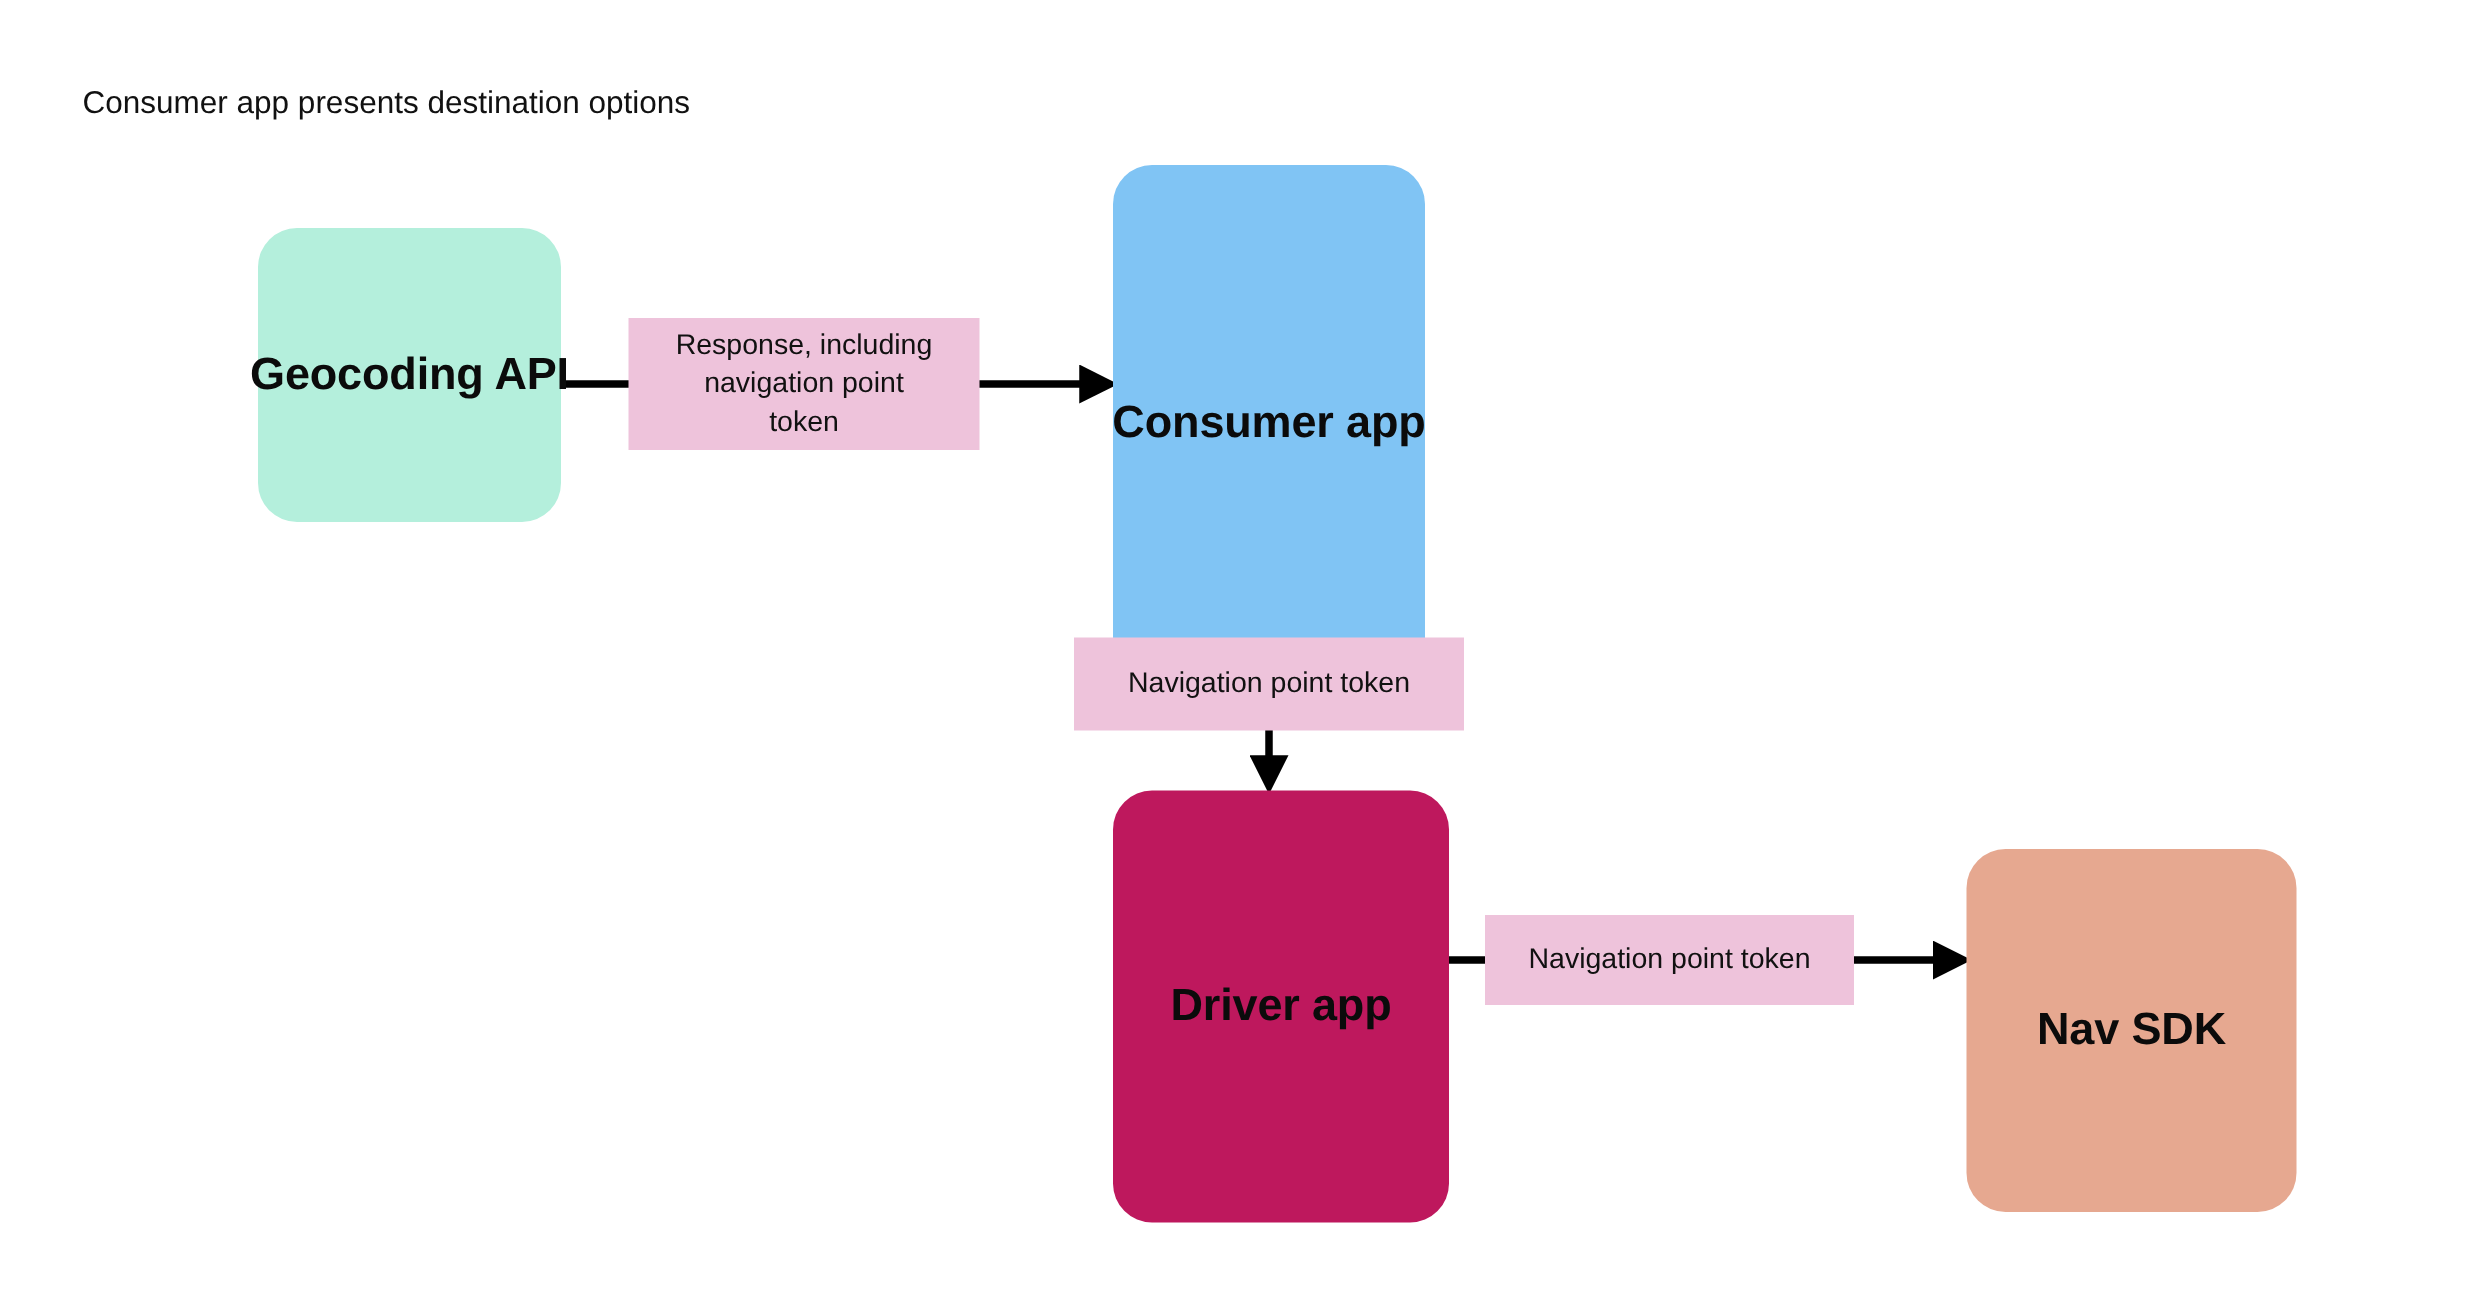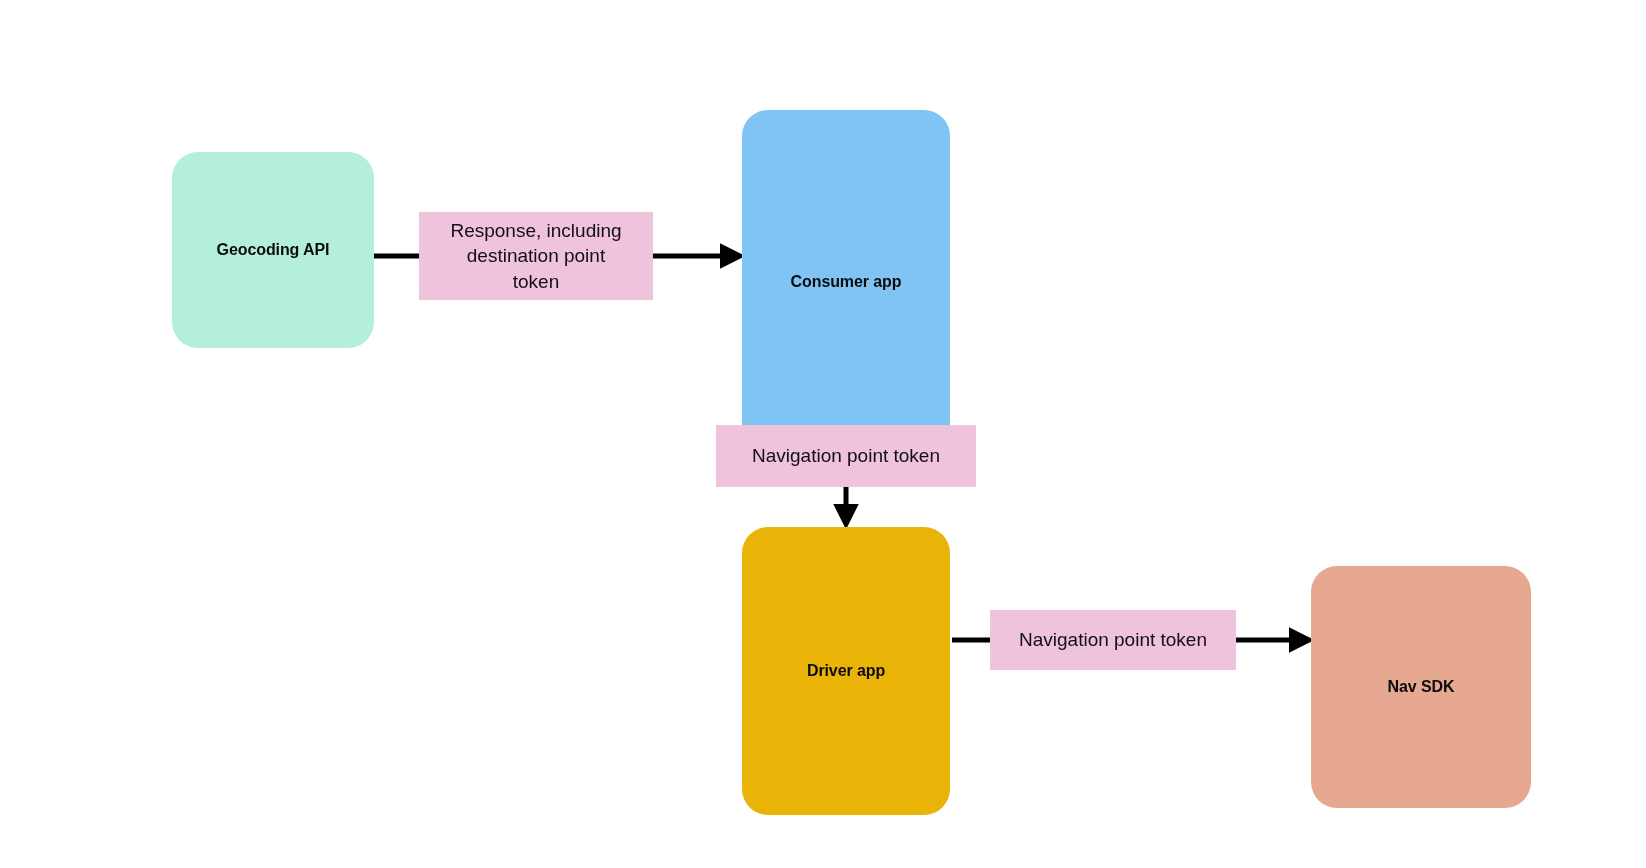--- a/index.html
+++ b/index.html
@@ -33,42 +33,42 @@
   
   .node {
     position: absolute;
     border-radius: 26px;
     display: flex;
     align-items: center;
     justify-content: center;
     z-index: 2;
   }
   .node-label {
-    font-size: 16px;
+    font-size: 30px;
     font-weight: 700;
     color: #0b0b0b;
     letter-spacing: -0.1px;
     text-align: center;
     white-space: nowrap;
   }
 
   #node-geocoding-api {
     left: 172px; top: 152px;
     width: 202px; height: 196px;
     background: #b4efdc;
   }
   #node-consumer-app {
     left: 742px; top: 110px;
     width: 208px; height: 344px;
     background: #80c4f4;
   }
   #node-driver-app {
     left: 742px; top: 527px;
-    width: 208px; height: 288px;
-    background: #eab308;
+    width: 224px; height: 288px;
+    background: #be185d;
   }
   #node-nav-sdk {
     left: 1311px; top: 566px;
     width: 220px; height: 242px;
     background: #e6a890;
   }
 
   
   .edge-label {
     position: absolute;
@@ -106,20 +106,21 @@
     width: 1646px; height: 868px;
     z-index: 1;
     pointer-events: none;
   }
 </style>
 </head>
 <body>
 
 <div id="canvas">
 
+  <div id="heading-0" class="col-heading">Consumer app presents destination options</div>
 
   <svg id="connectors" viewBox="0 0 1646 868" xmlns="http://www.w3.org/2000/svg">
     <defs>
       <marker id="arrowhead" markerWidth="5.2" markerHeight="5.2" refX="3.1" refY="2.6" orient="auto" markerUnits="strokeWidth">
         <path d="M0,0 L5.2,2.6 L0,5.2 z" fill="#000000"></path>
       </marker>
     </defs>
 
     <line x1="374" y1="256" x2="735" y2="256" stroke="#000000" stroke-width="5" marker-end="url(#arrowhead)"></line>
 
@@ -138,21 +139,21 @@
 
   <div id="node-driver-app" class="node">
     <span class="node-label">Driver app</span>
   </div>
 
   <div id="node-nav-sdk" class="node">
     <span class="node-label">Nav SDK</span>
   </div>
 
   <div id="label-response" class="edge-label">
-    <span class="edge-label-text"><span>Response, including</span><br><span>destination point</span><br><span>token</span></span>
+    <span class="edge-label-text"><span>Response, including</span><br><span>navigation point</span><br><span>token</span></span>
   </div>
 
   <div id="label-nav-token-mid" class="edge-label">
     <span class="edge-label-text">Navigation point token</span>
   </div>
 
   <div id="label-nav-token-right" class="edge-label">
     <span class="edge-label-text">Navigation point token</span>
   </div>
 

